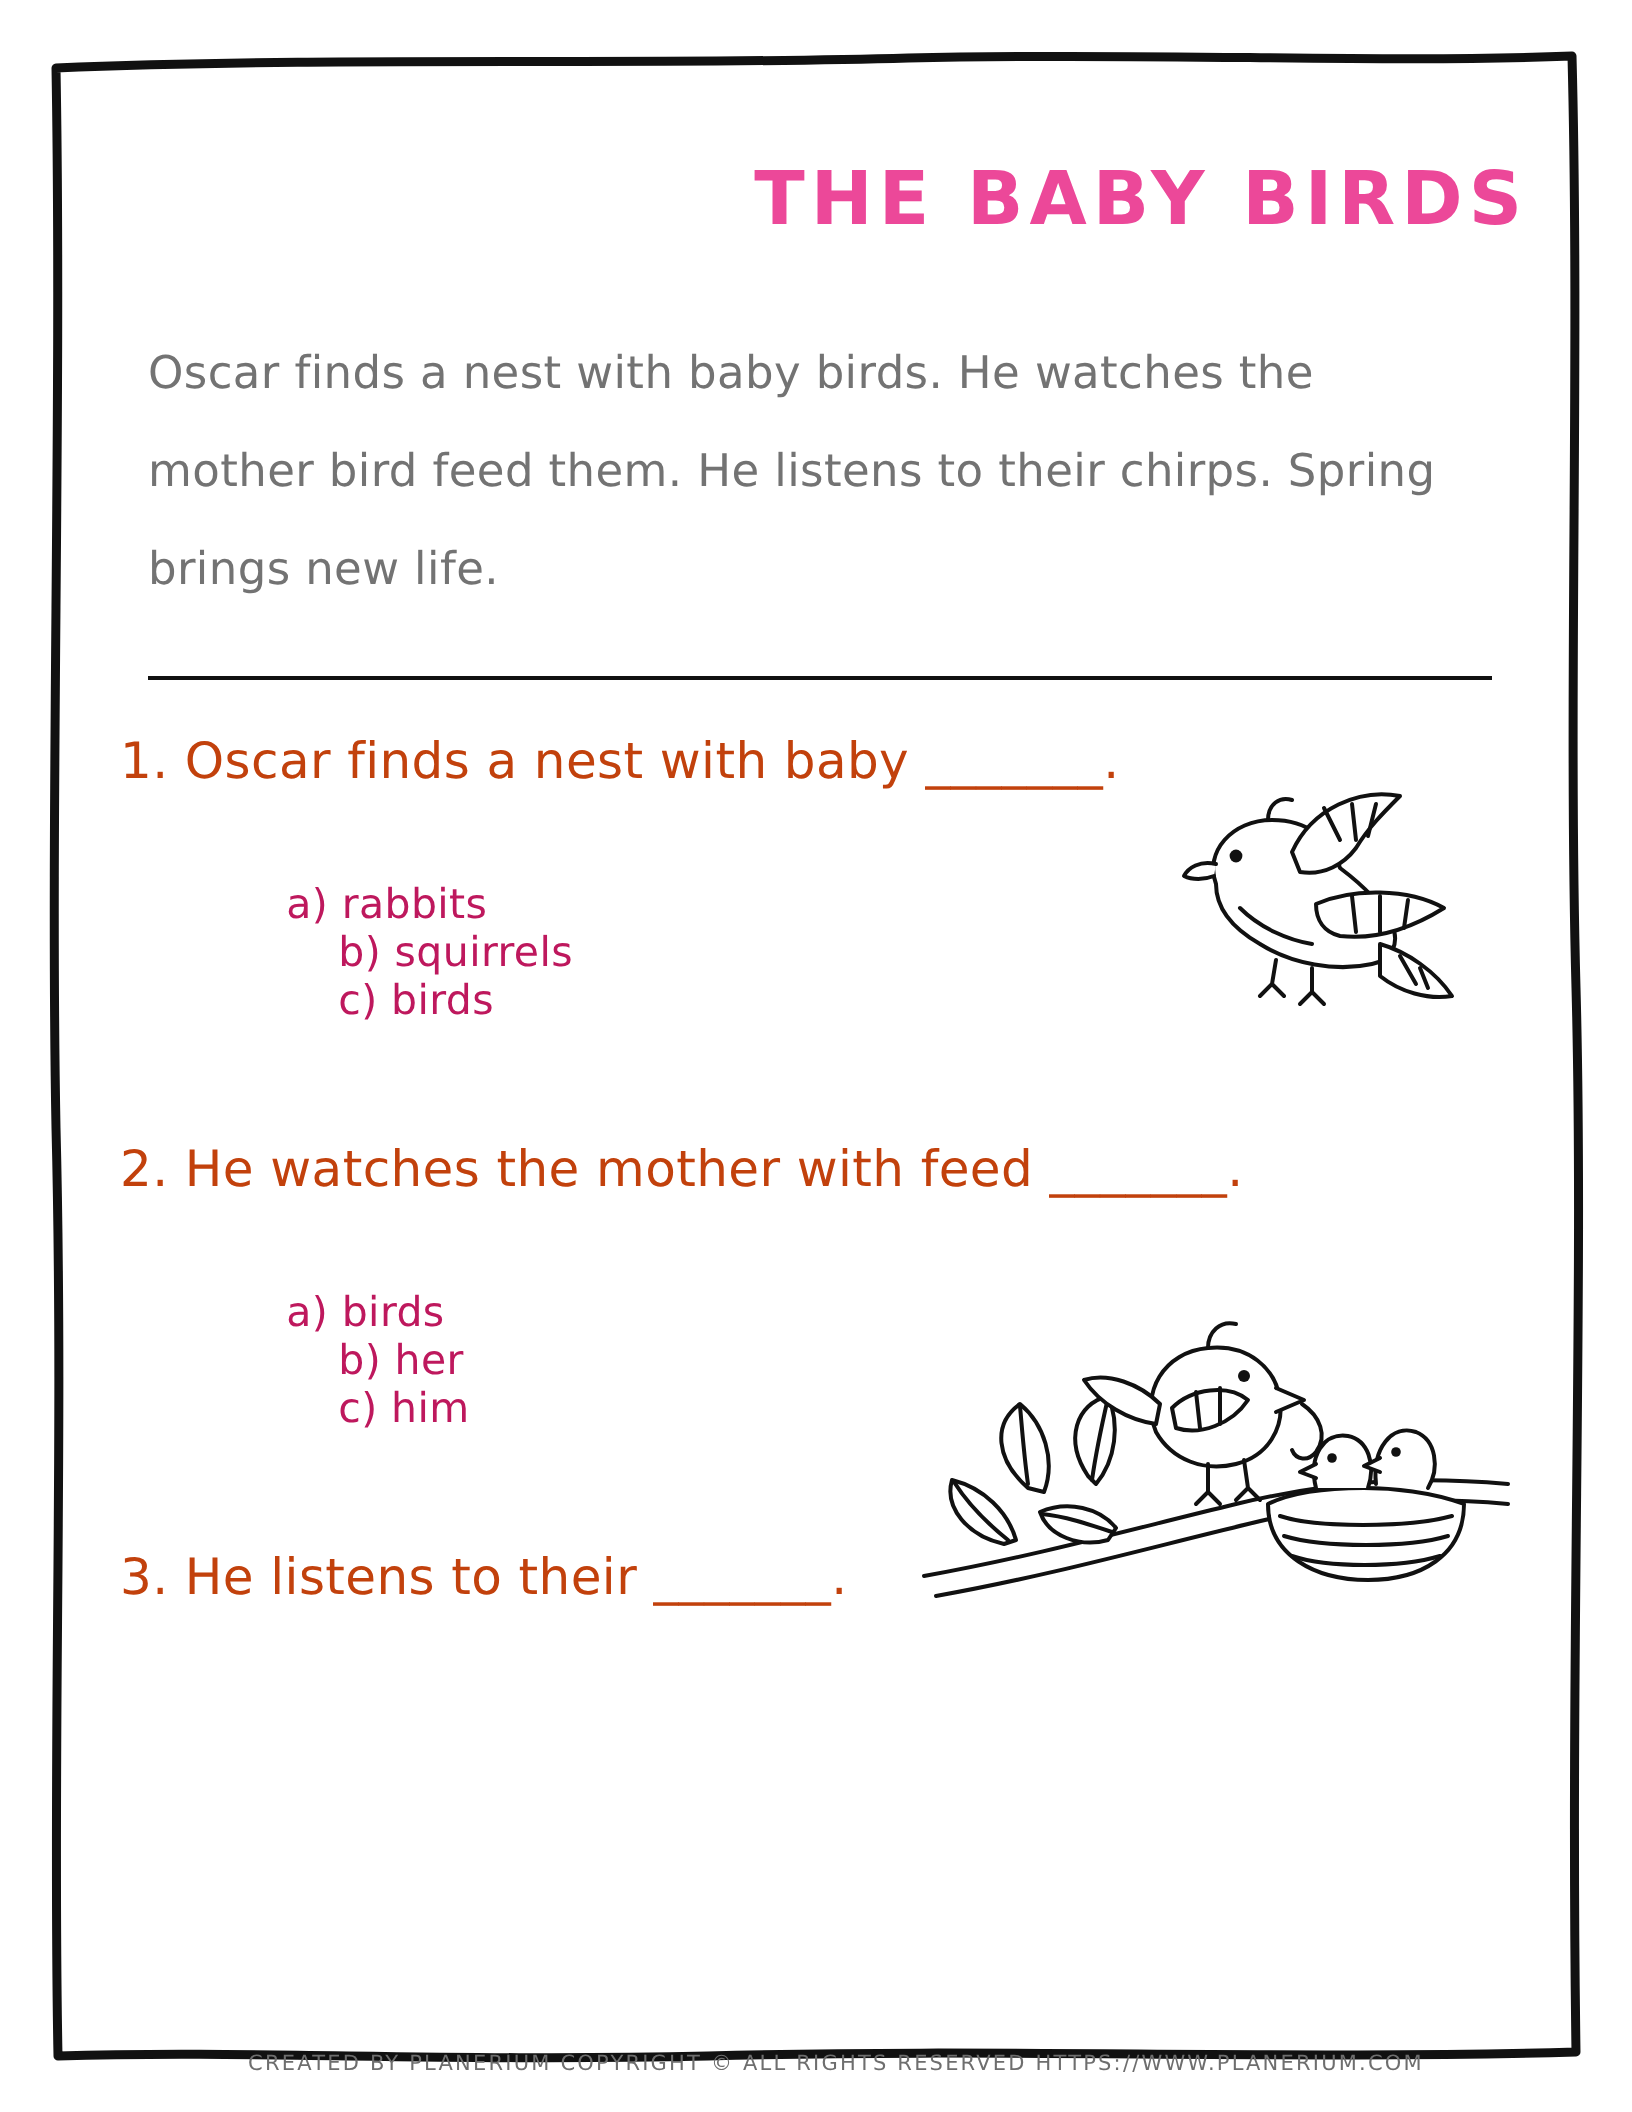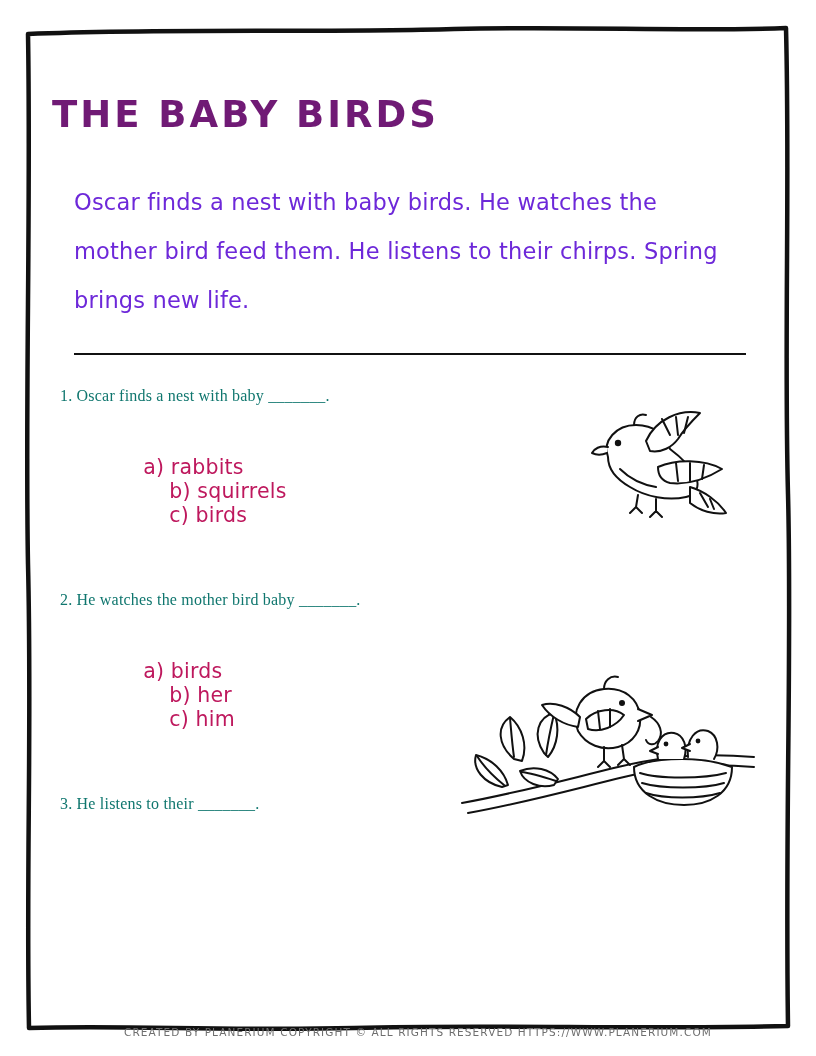--- a/index.html
+++ b/index.html
@@ -36,35 +36,35 @@
 
   .content {
     position: absolute;
     left: 52px;
     top: 52px;
     width: 712px;
     height: 952px;
   }
 
   .title {
-    text-align: left;
+    text-align: right;
     font-family: "DejaVu Sans", sans-serif;
     font-weight: bold;
     font-size: 37px;
     letter-spacing: 3px;
-    margin-top: 41px;
-    color: #701a75;
+    margin-top: 26px;
+    color: #ec4899;
   }
 
   .passage {
     margin-top: 42px;
     padding: 0 18px 0 22px;
     font-size: 22.5px;
     line-height: 49px;
-    color: #6d28d9;
+    color: #737373;
     text-align: left;
     letter-spacing: 0.2px;
   }
 
   .divider {
     margin: 28px 18px 0 22px;
     height: 0;
     border-top: 2.2px solid #111;
   }
 
@@ -72,25 +72,24 @@
     margin-top: 26px;
     padding: 0 10px 0 8px;
     position: relative;
   }
 
   .q-block {
     position: relative;
     margin-bottom: 34px;
   }
   .q-text {
-    font-size: 16px;
+    font-size: 25px;
     line-height: 30px;
-    color: #0f766e;
+    color: #c2410c;
     letter-spacing: 0.2px;
-    font-family: Liberation Serif, serif;
   }
   .q-options {
     margin-top: 20px;
     padding-left: 16px;
     font-size: 20.5px;
     color: #be185d;
     letter-spacing: 0.2px;
     white-space: pre;
   }
   .opt { display: inline-block; }
@@ -194,21 +193,21 @@
 
               <path d="M70 74 C 80 84, 94 90, 106 92"></path>
             </g>
           </svg>
         </div>
       </div>
 
       <div class="q-block q2wrap">
         <div class="q-text">
           <span>2.</span>
-          <span>He watches the mother bird baby _______.</span>
+          <span>He watches the mother with feed _______.</span>
         </div>
         <div class="q-options">
           <span class="opt">a) birds</span>
           <span class="opt">b) her</span>
           <span class="opt">c) him</span>
         </div>
 
         <div class="art art-nest">
           <svg viewBox="0 0 300 210" width="300" height="210" fill="none" xmlns="http://www.w3.org/2000/svg">
             <g stroke="#111" stroke-width="2" stroke-linecap="round" stroke-linejoin="round" fill="#fff">

